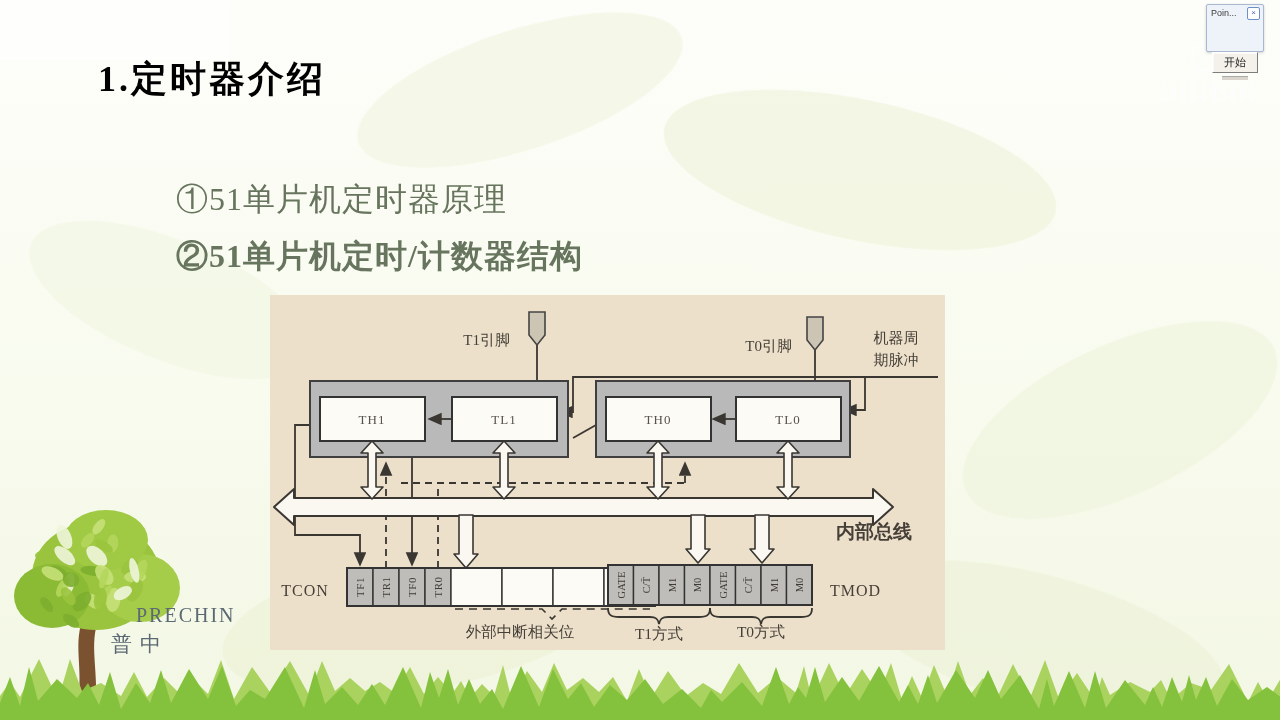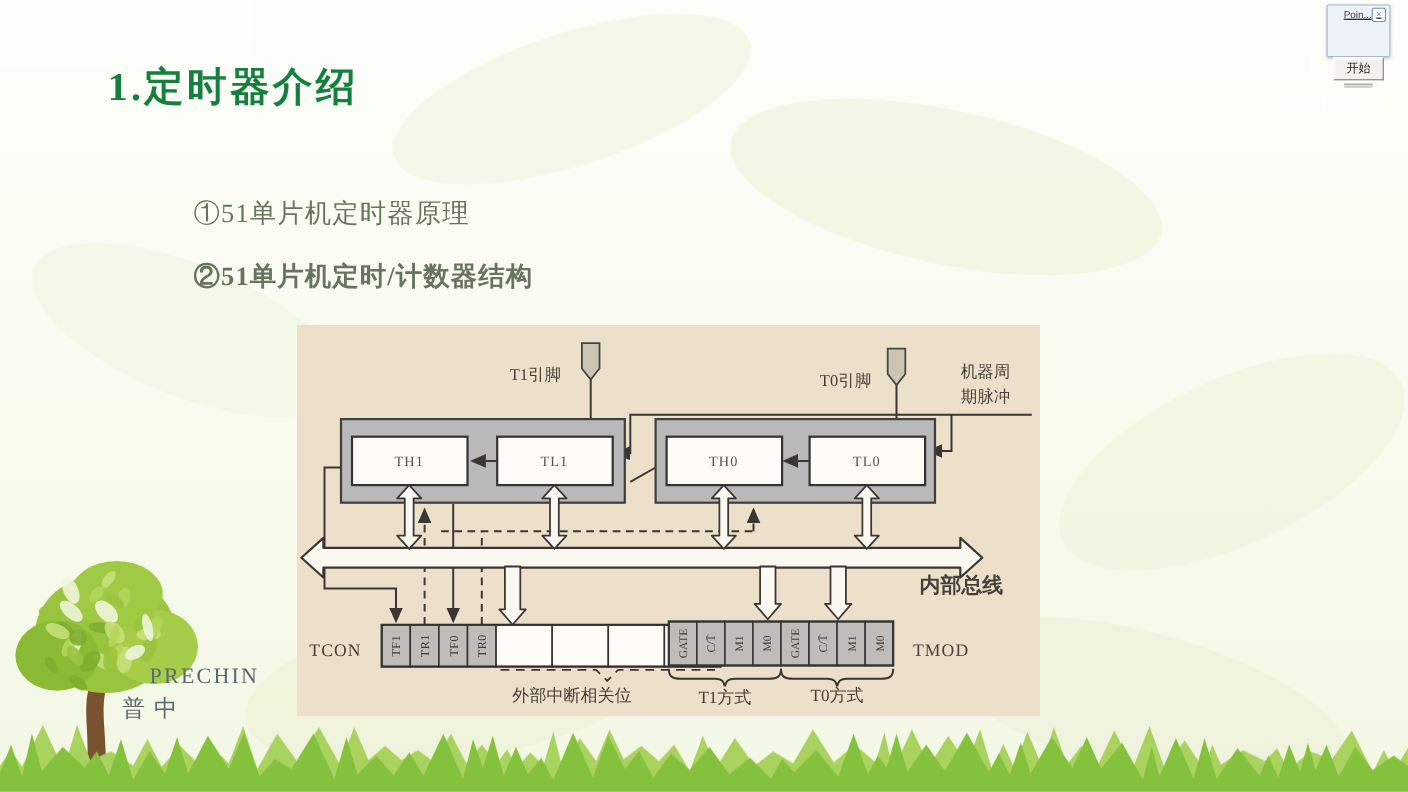--- a/index.html
+++ b/index.html
@@ -5,22 +5,22 @@
   html,body{margin:0;padding:0;}
   body{
     width:1280px;height:720px;overflow:hidden;position:relative;
     background:linear-gradient(180deg,#fdfefa 0%,#f8fbee 55%,#f3f7e4 100%);
     font-family:"Liberation Serif","DejaVu Serif",serif;
   }
   .layer{position:absolute;pointer-events:none;}
   #bg-deco{left:0;top:0;width:1280px;height:720px;z-index:0;}
   
   #title{position:absolute;left:98px;top:55px;font-size:36px;font-weight:bold;
-         color:#15803d;letter-spacing:3px;z-index:2;}
-  .bullet{position:absolute;left:176px;font-size:24px;color:#68755e;letter-spacing:1px;z-index:2;}
+         color:#000000;letter-spacing:3px;z-index:2;}
+  .bullet{position:absolute;left:176px;font-size:32px;color:#68755e;letter-spacing:1px;z-index:2;}
   #bullet-1{top:178px;}
   #bullet-2{top:235px;font-weight:bold;}
   
   #diagram{position:absolute;left:270px;top:295px;width:675px;height:355px;z-index:2;}
   #diagram text{font-family:"Liberation Serif","DejaVu Serif",serif;fill:#453f38;}
   #diagram .bit{font-size:11px;fill:#3f3b36;letter-spacing:.5px;}
   #diagram .bitsm{font-size:10.5px;fill:#3f3b36;}
   #diagram .boxlbl{font-size:13px;fill:#56514b;letter-spacing:1px;}
   #diagram .cnlbl{font-size:15px;}
   #diagram .reglbl{font-size:16px;letter-spacing:1px;}
@@ -40,22 +40,22 @@
   .wm-tv::before,.wm-tv::after{content:"";position:absolute;top:-9px;width:3px;height:8px;
              background:#fff;border-radius:2px;}
   .wm-tv::before{left:6px;transform:rotate(-30deg);}
   .wm-tv::after{right:6px;transform:rotate(30deg);}
   .wm-text{color:#fff;font-family:"DejaVu Sans","Liberation Sans",sans-serif;
            font-weight:bold;font-size:26px;letter-spacing:1px;}
   
   #pfx{position:absolute;top:4px;right:16px;width:56px;height:46px;z-index:7;
        background:#eef2f9;border:1px solid #a9b8d0;border-radius:2px;
        box-shadow:0 1px 3px rgba(0,0,0,.18);font-family:"Liberation Sans","DejaVu Sans",sans-serif;}
-  #pfx-titlebar{height:14px;display:flex;align-items:center;justify-content:flex-end;
-       padding:1px 3px 0 4px;text-decoration:underline;}
+  #pfx-titlebar{height:14px;display:flex;align-items:center;justify-content:space-between;
+       padding:1px 3px 0 4px;}
   #pfx-title{font-size:9px;color:#3c3c3c;}
   #pfx-close{width:11px;height:11px;background:#fff;border:1px solid #6f8fc9;border-radius:2px;
        font-size:8px;line-height:9px;text-align:center;color:#4a6ab0;cursor:default;}
   #pfx-body{display:flex;flex-direction:column;align-items:center;margin-top:32px;}
   #pfx-start{width:44px;height:19px;background:#f4f1ea;font-size:11px;color:#222;
        text-align:center;line-height:18px;
        border:1px solid #9a9a9a;border-top-color:#ffffff;border-left-color:#ffffff;
        border-right-color:#7d7d7d;border-bottom-color:#7d7d7d;
        box-shadow:inset 1px 1px 0 #fbfaf7;}
   #pfx-groove{width:26px;height:3px;margin-top:3px;background:#d9d5cd;

